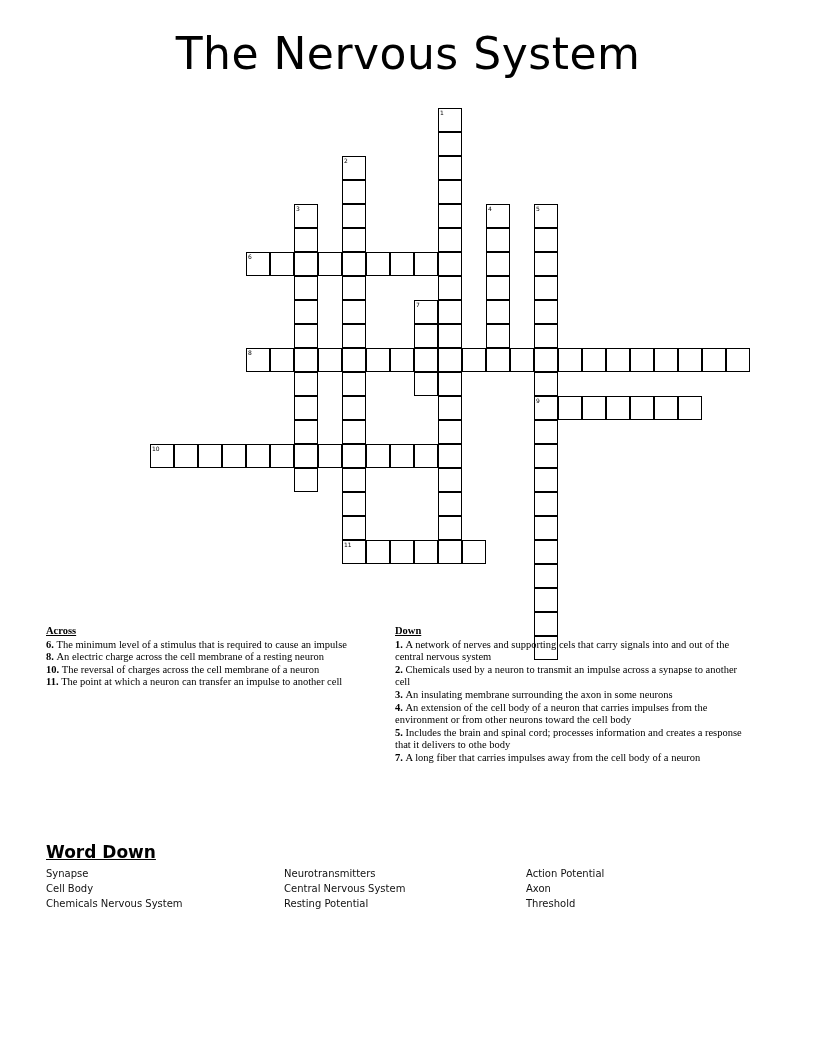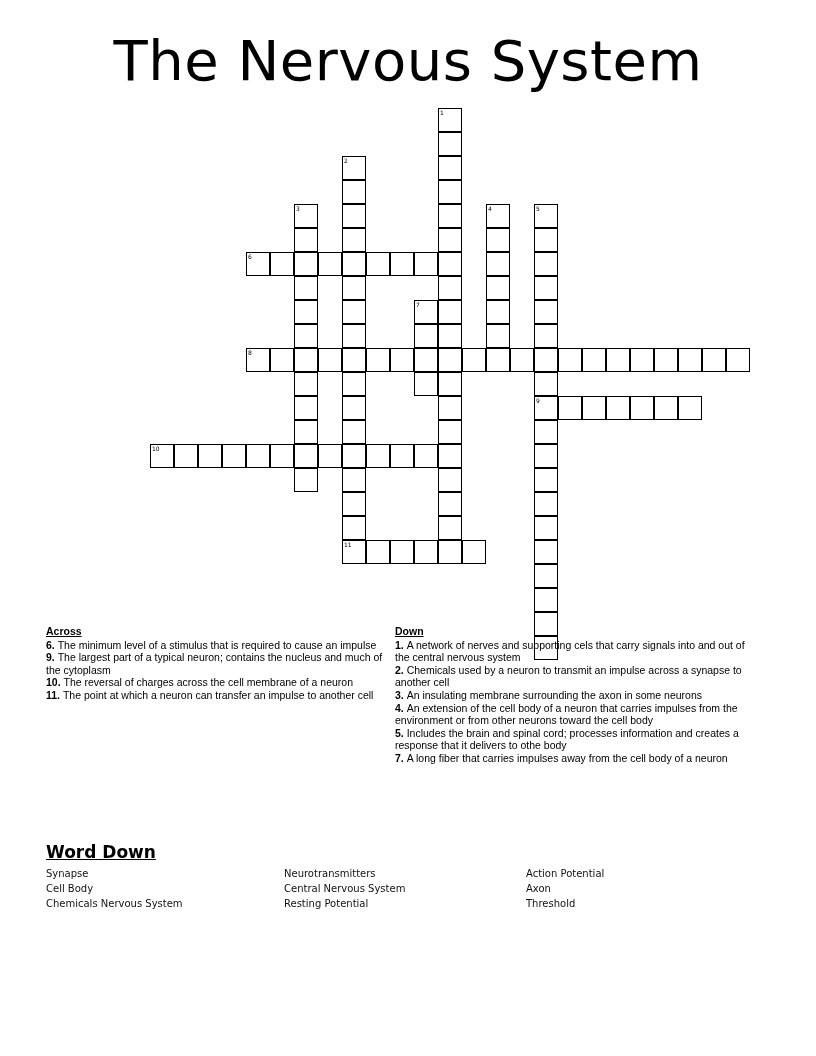--- a/index.html
+++ b/index.html
@@ -23,21 +23,21 @@
   }
 
   
   .title {
     position: absolute;
     top: 28px;
     left: 0;
     width: 816px;
     text-align: center;
     font-family: "DejaVu Sans", sans-serif;
-    font-size: 56px;
+    font-size: 44px;
     font-weight: 400;
     letter-spacing: 0.5px;
     color: #000;
   }
 
   
   #grid {
     position: absolute;
     top: 108px;
     left: 0;
@@ -69,21 +69,21 @@
     left: 46px;
     width: 724px;
     height: 200px;
   }
   .clue-col {
     position: absolute;
     top: 0;
     width: 350px;
     font-size: 10.5px;
     line-height: 12.6px;
-    font-family: Liberation Sans, sans-serif;
+    font-family: Liberation Serif, serif;
   }
   .clue-col.left { left: 0; }
   .clue-col.right { left: 349px; }
   .clue-head {
     font-weight: bold;
     text-decoration: underline;
     font-size: 10.5px;
     margin-bottom: 1px;
     display: block;
   }
@@ -269,21 +269,21 @@
       <div class="cell" style="left: 390px; top: 432px;"></div>
       <div class="cell" style="left: 414px; top: 432px;"></div>
       <div class="cell" style="left: 462px; top: 432px;"></div>
     </div>
 
   <div class="clues">
     <div class="clue-col left">
       <span class="clue-head">Across</span>
       <div id="across-list">
           <p class="clue"><b>6. </b>The minimum level of a stimulus that is required to cause an impulse</p>
-          <p class="clue"><b>9. </b>The largest part of a typical neuron; contains the nucleus and much of the cytoplasm</p>
+          <p class="clue"><b>8. </b>An electric charge across the cell membrane of a resting neuron</p>
           <p class="clue"><b>10. </b>The reversal of charges across the cell membrane of a neuron</p>
           <p class="clue"><b>11. </b>The point at which a neuron can transfer an impulse to another cell</p>
         </div>
     </div>
     <div class="clue-col right">
       <span class="clue-head">Down</span>
       <div id="down-list">
           <p class="clue"><b>1. </b>A network of nerves and supporting cels that carry signals into and out of the central nervous system</p>
           <p class="clue"><b>2. </b>Chemicals used by a neuron to transmit an impulse across a synapse to another cell</p>
           <p class="clue"><b>3. </b>An insulating membrane surrounding the axon in some neurons</p>

